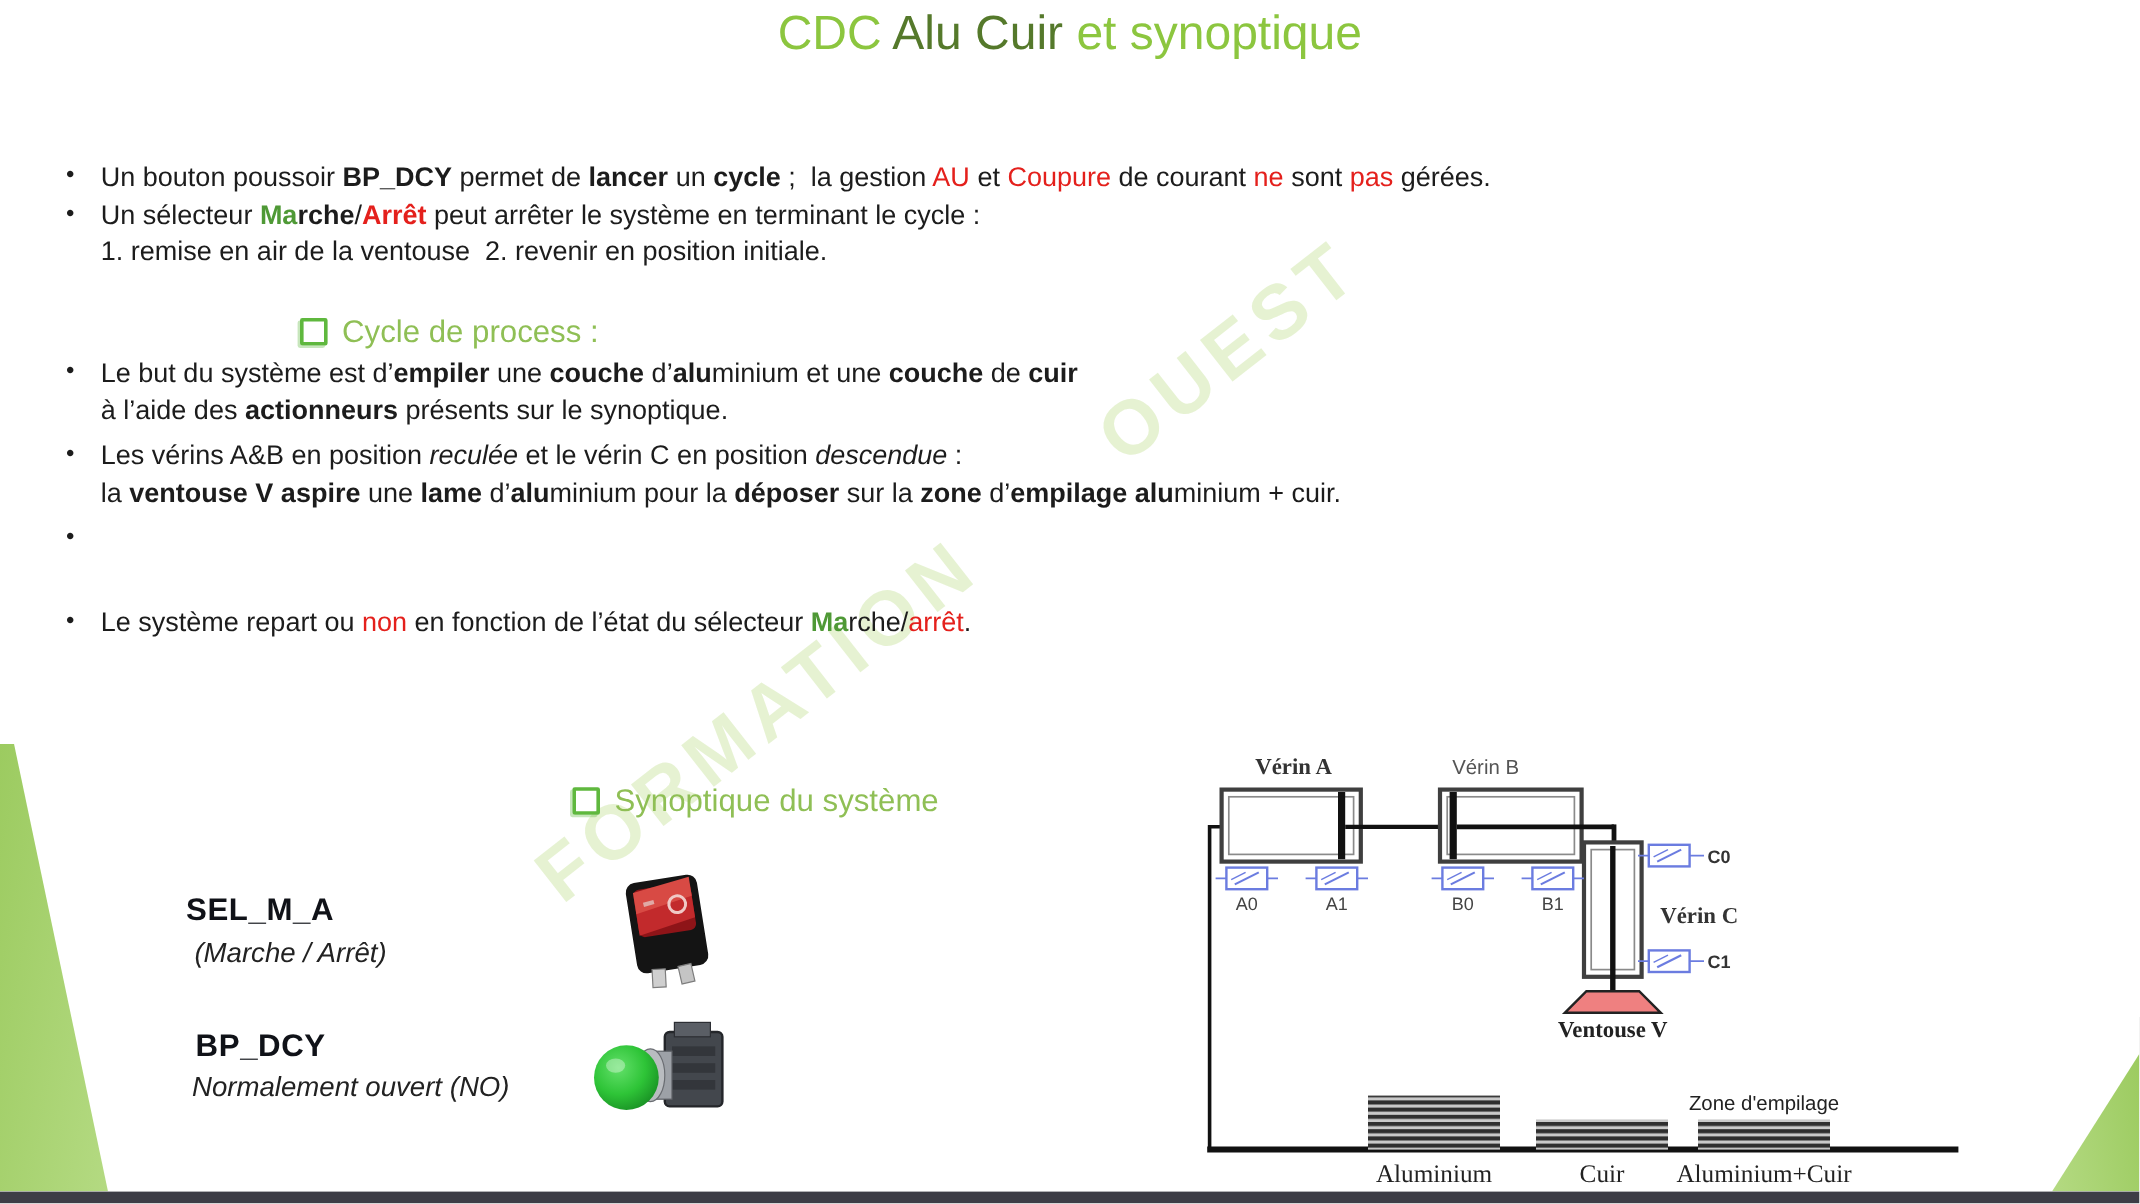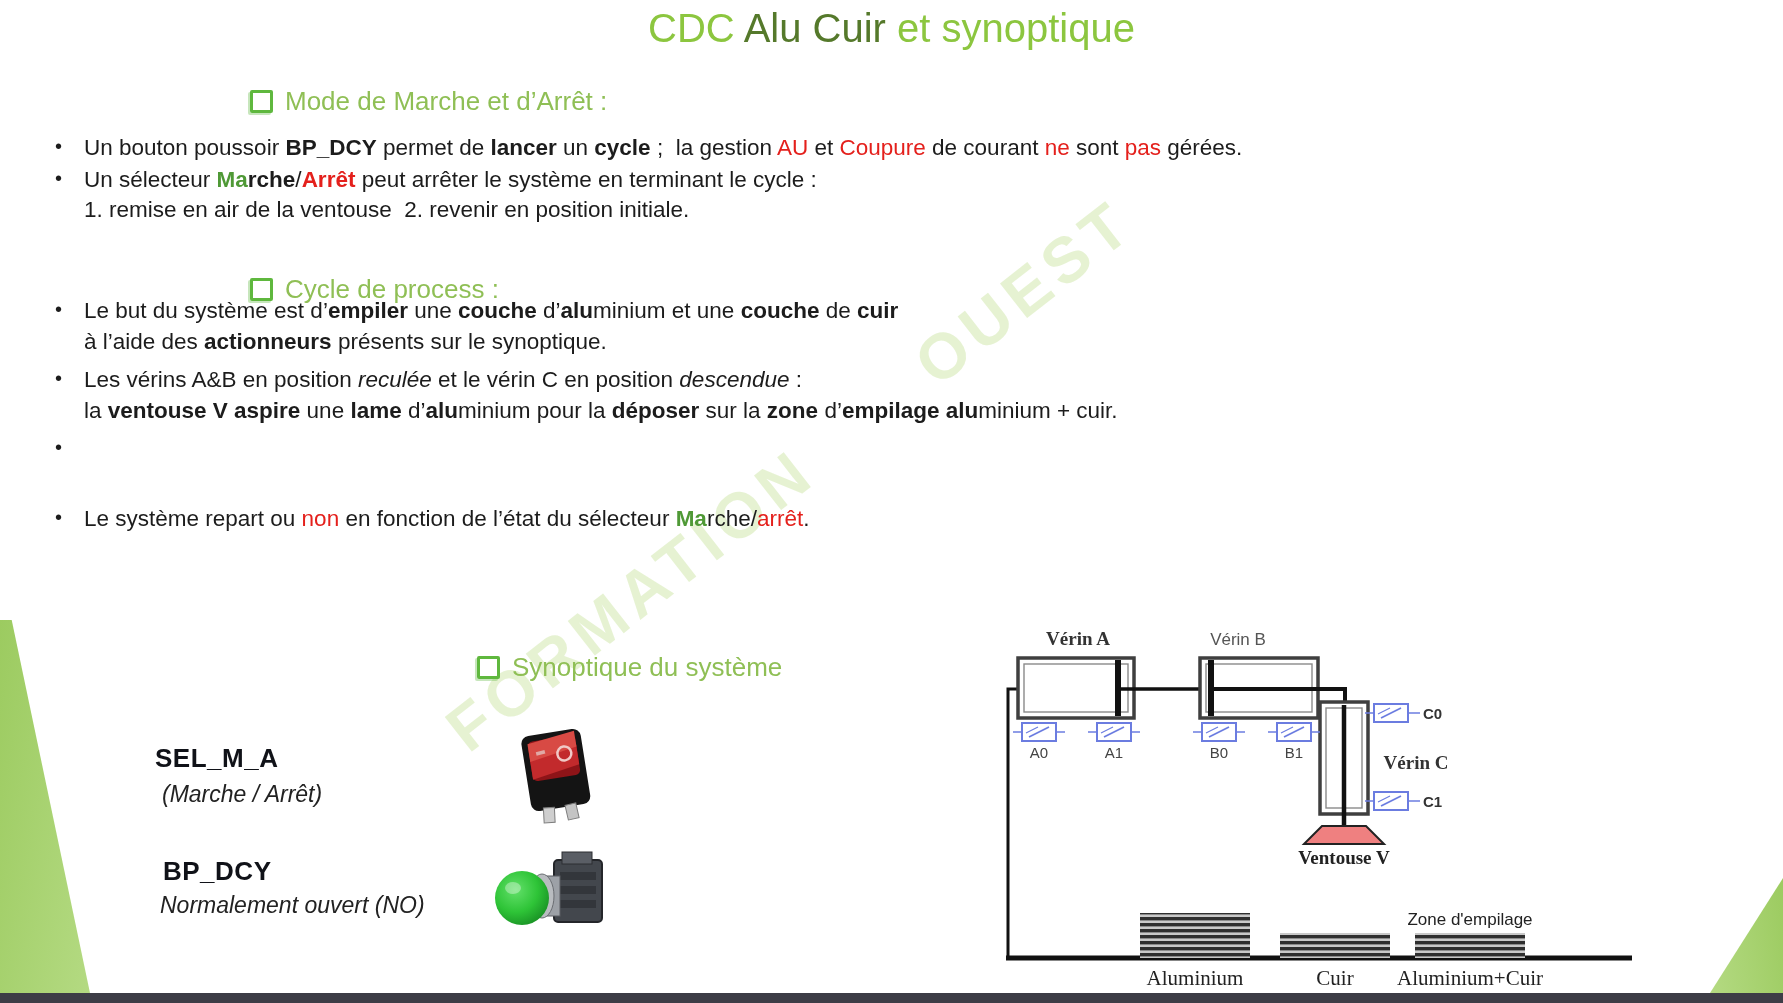--- a/index.html
+++ b/index.html
@@ -8,21 +8,21 @@
     overflow:hidden; font-family:"Liberation Sans",sans-serif; color:#1c1c1c;
   }
   
   .title{position:absolute; left:0; top:6px; width:100%; text-align:center;
          font-size:40px; font-weight:400; letter-spacing:0px;}
   .title .lt{color:#8CC63F;} .title .dk{color:#55792B;}
   .sec-heading{position:absolute; font-size:26px; color:#8FBF55; display:flex; align-items:center; gap:12px;}
   .chk{display:inline-block; width:17px; height:17px; border:3px solid #5FB83E; border-radius:2px;
        box-shadow:-2px 2px 0 0 rgba(95,184,62,.35);}
   .h-mode{left:250px; top:86px;}
-  .h-process{left:250px; top:274px;}
+  .h-process{left:250px; top:261px;}
   .h-synoptique{left:452px; top:652px;padding-left:25px;}
   
   .line{position:absolute; font-size:22.5px; white-space:pre; line-height:30px;}
   .bullet-marker{position:absolute; font-size:20px; color:#1c1c1c;}
   .seg-b{font-weight:bold;}
   .seg-i{font-style:italic;}
   .seg-r{color:#E4201C;}
   .seg-rb{color:#E4201C; font-weight:bold;}
   .seg-gb{color:#4F9936; font-weight:bold;}
   
@@ -64,24 +64,20 @@
 </style>
 </head>
 <body>
 
 <div class="slide">
 
   <div class="watermark">FORMATION      OUEST</div>
 
   <div class="title"><span class="lt">CDC </span><span class="dk">Alu Cuir</span><span class="lt"> et synoptique</span></div>
 
-  <div class="sec-heading h-mode">
-    <span class="chk"></span>
-    <span>Mode de Marche et d’Arrêt :</span>
-  </div>
   <span class="bullet-marker m1m">•</span>
   <div class="line m1"><span>Un bouton poussoir </span><span class="seg-b">BP_DCY</span><span> permet de </span><span class="seg-b">lancer</span><span> un </span><span class="seg-b">cycle</span><span> ;  la gestion </span><span class="seg-r">AU</span><span> et </span><span class="seg-r">Coupure</span><span> de courant </span><span class="seg-r">ne</span><span> sont </span><span class="seg-r">pas</span><span> gérées.</span></div>
   <span class="bullet-marker m2m">•</span>
   <div class="line m2"><span>Un sélecteur </span><span class="seg-gb">Ma</span><span class="seg-b">rche</span><span>/</span><span class="seg-rb">Arrêt</span><span> peut arrêter le système en terminant le cycle :</span></div>
   <div class="line m3"><span>1. remise en air de la ventouse  2. revenir en position initiale.</span></div>
 
   <div class="sec-heading h-process">
     <span class="chk"></span>
     <span>Cycle de process :</span>
   </div>

